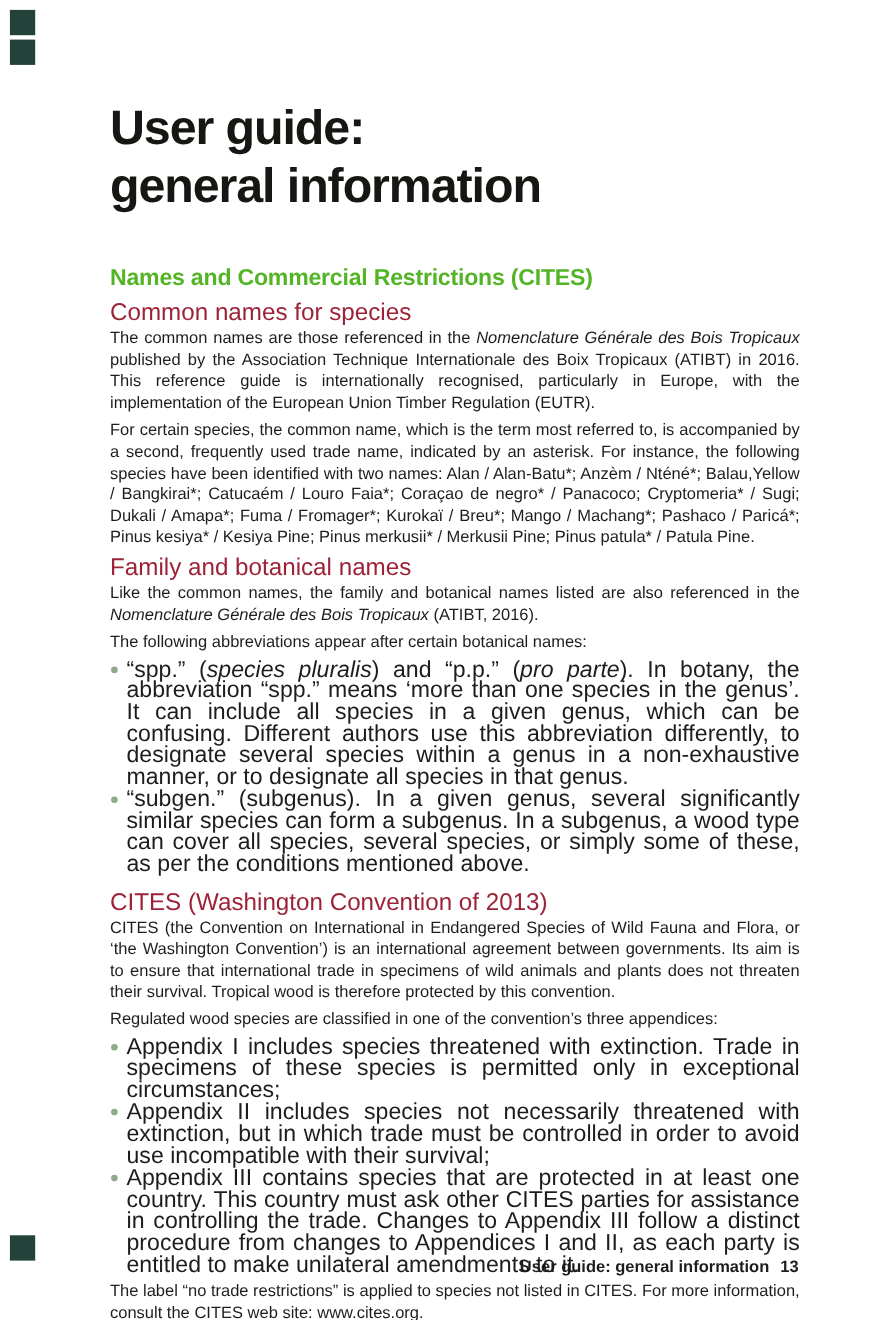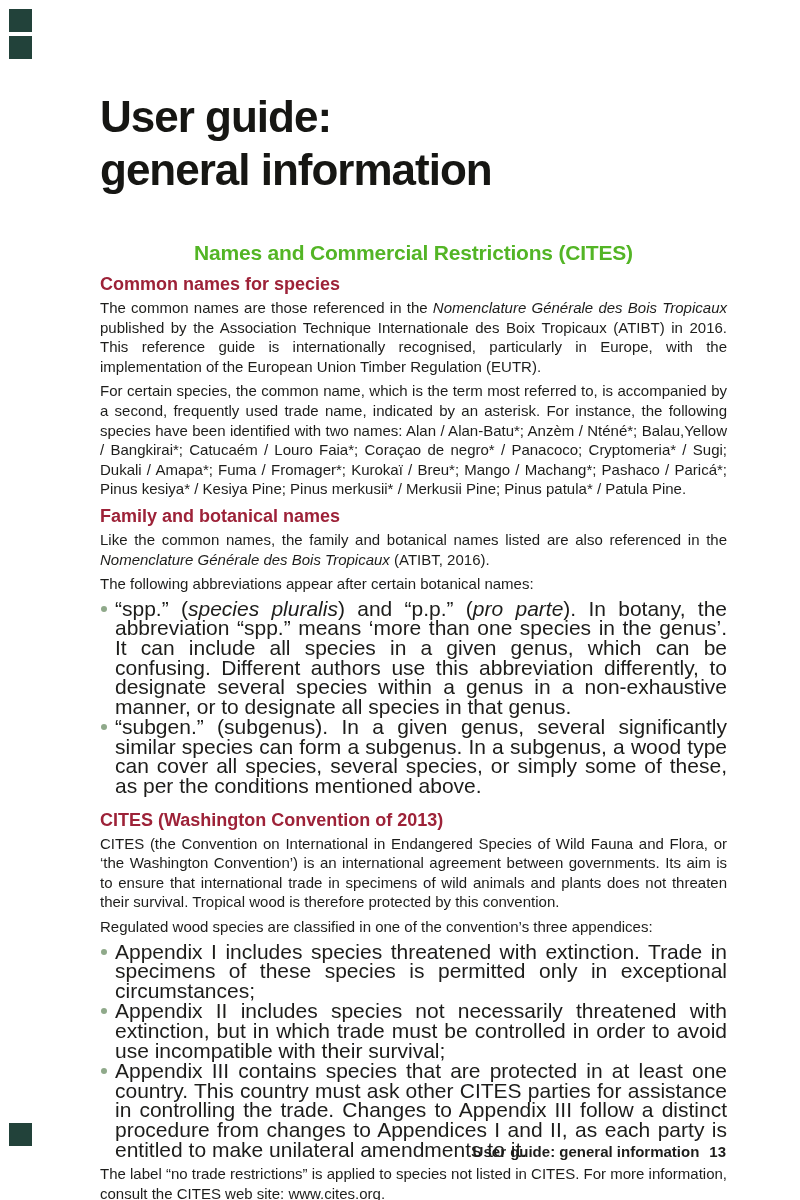--- a/index.html
+++ b/index.html
@@ -7,22 +7,22 @@
         font-family:"Liberation Sans",sans-serif;overflow:hidden;color:#1d1d1b;}
   .sq{position:absolute;left:9px;width:23px;height:23px;background:var(--square,#22423a);}
   .sq-t1{top:9px}
   .sq-t2{top:36px}
   .sq-b{top:1123px}
   .content{position:absolute;left:100px;top:90px;width:627px;}
   .title{margin:0 0 44px 0;font-size:44px;line-height:53px;font-weight:bold;
          letter-spacing:-1px;color:#161613;}
   .title .tl{display:block;}
   h2.green{margin:0 0 8px 0;font-size:21px;line-height:25px;font-weight:bold;
-           color:var(--green,#53b525);letter-spacing:-0.2px;text-align:center;}
-  h3.red{margin:6px 0 3px 0;font-size:18px;line-height:22px;font-weight:bold;
+           color:var(--green,#53b525);letter-spacing:-0.2px;}
+  h3.red{margin:6px 0 3px 0;font-size:22px;line-height:22px;font-weight:normal;
          color:var(--red,#9d2238);}
   h3.red.mt{margin-top:13px;}
   p.body{margin:0 0 5px 0;font-size:15px;line-height:19.6px;text-align:justify;}
   ul.bullets{list-style:none;margin:0 0 5px 0;padding:0;}
   ul.bullets li{position:relative;padding-left:15px;font-size:21px;line-height:19.6px;
                 text-align:justify;margin:0 0 1px 0;}
   ul.bullets li::before{content:"";position:absolute;left:1px;top:7px;width:6px;height:6px;
                 border-radius:50%;background:var(--bullet,#8fa98a);}
   .it{font-style:italic;}
   .footer{position:absolute;top:1143px;right:74px;display:flex;gap:10px;align-items:baseline;

